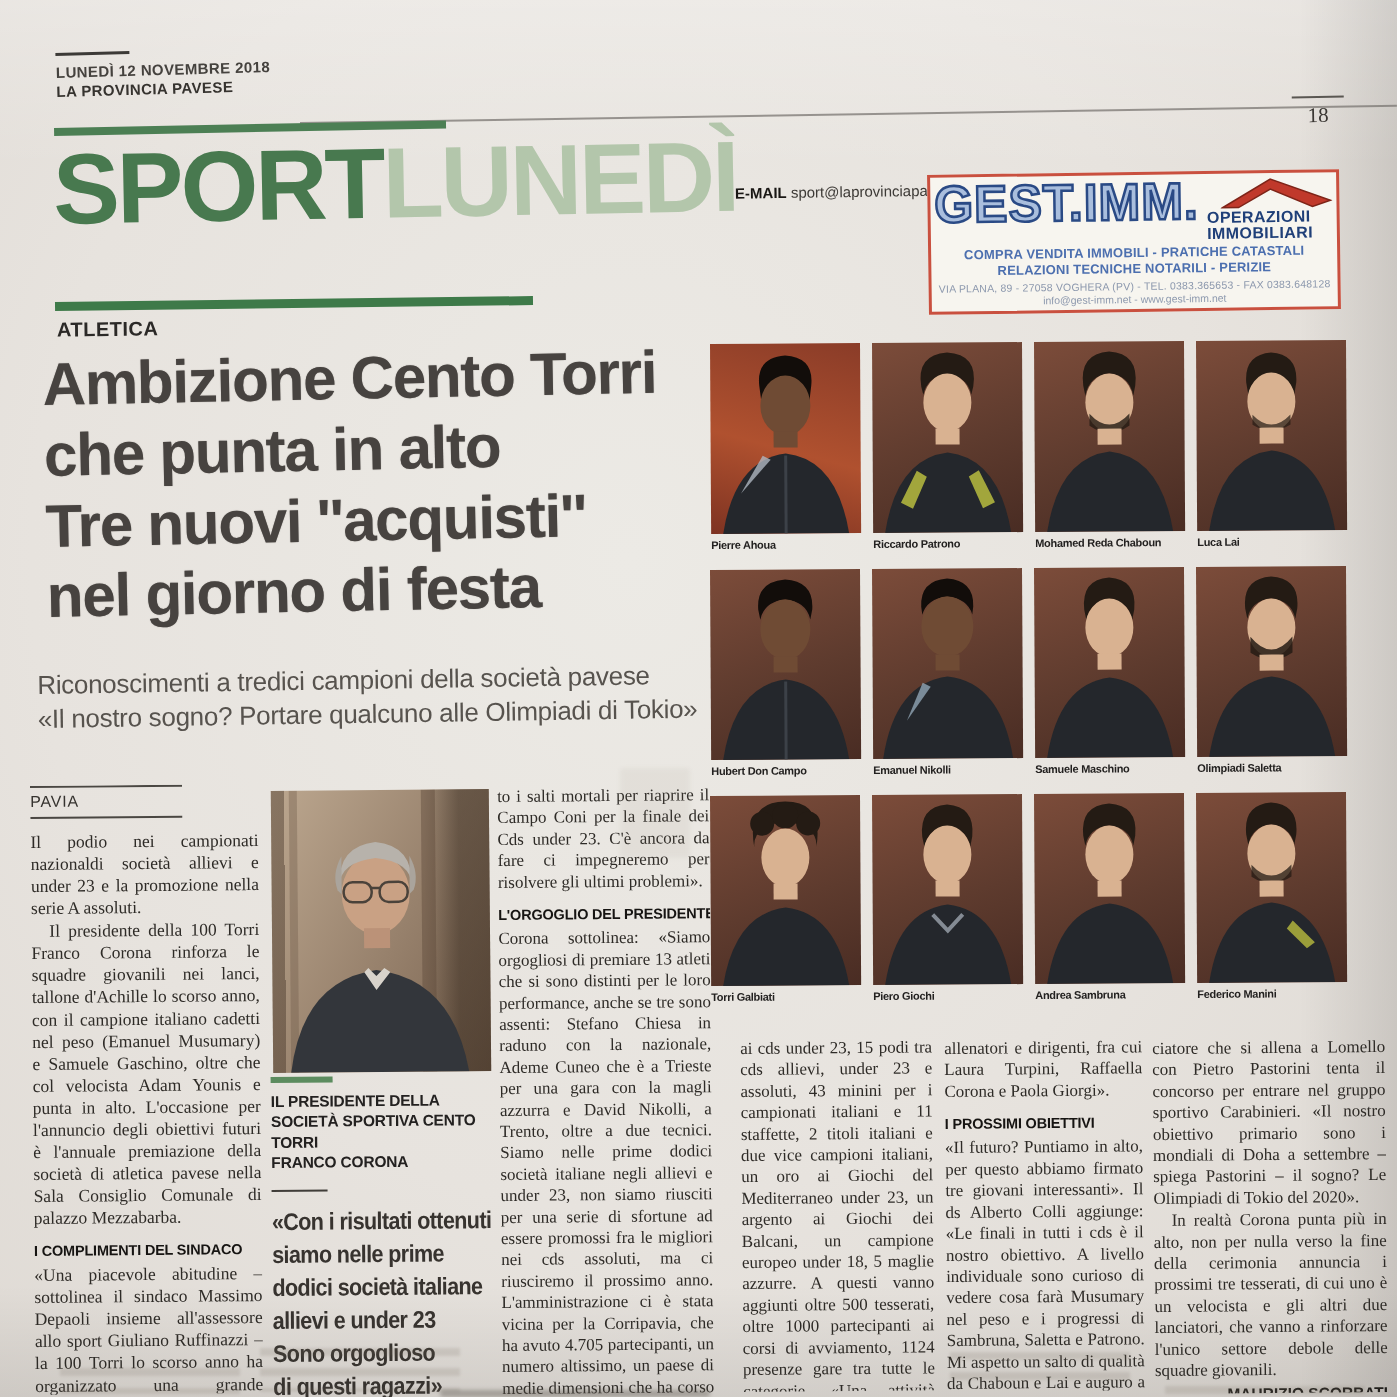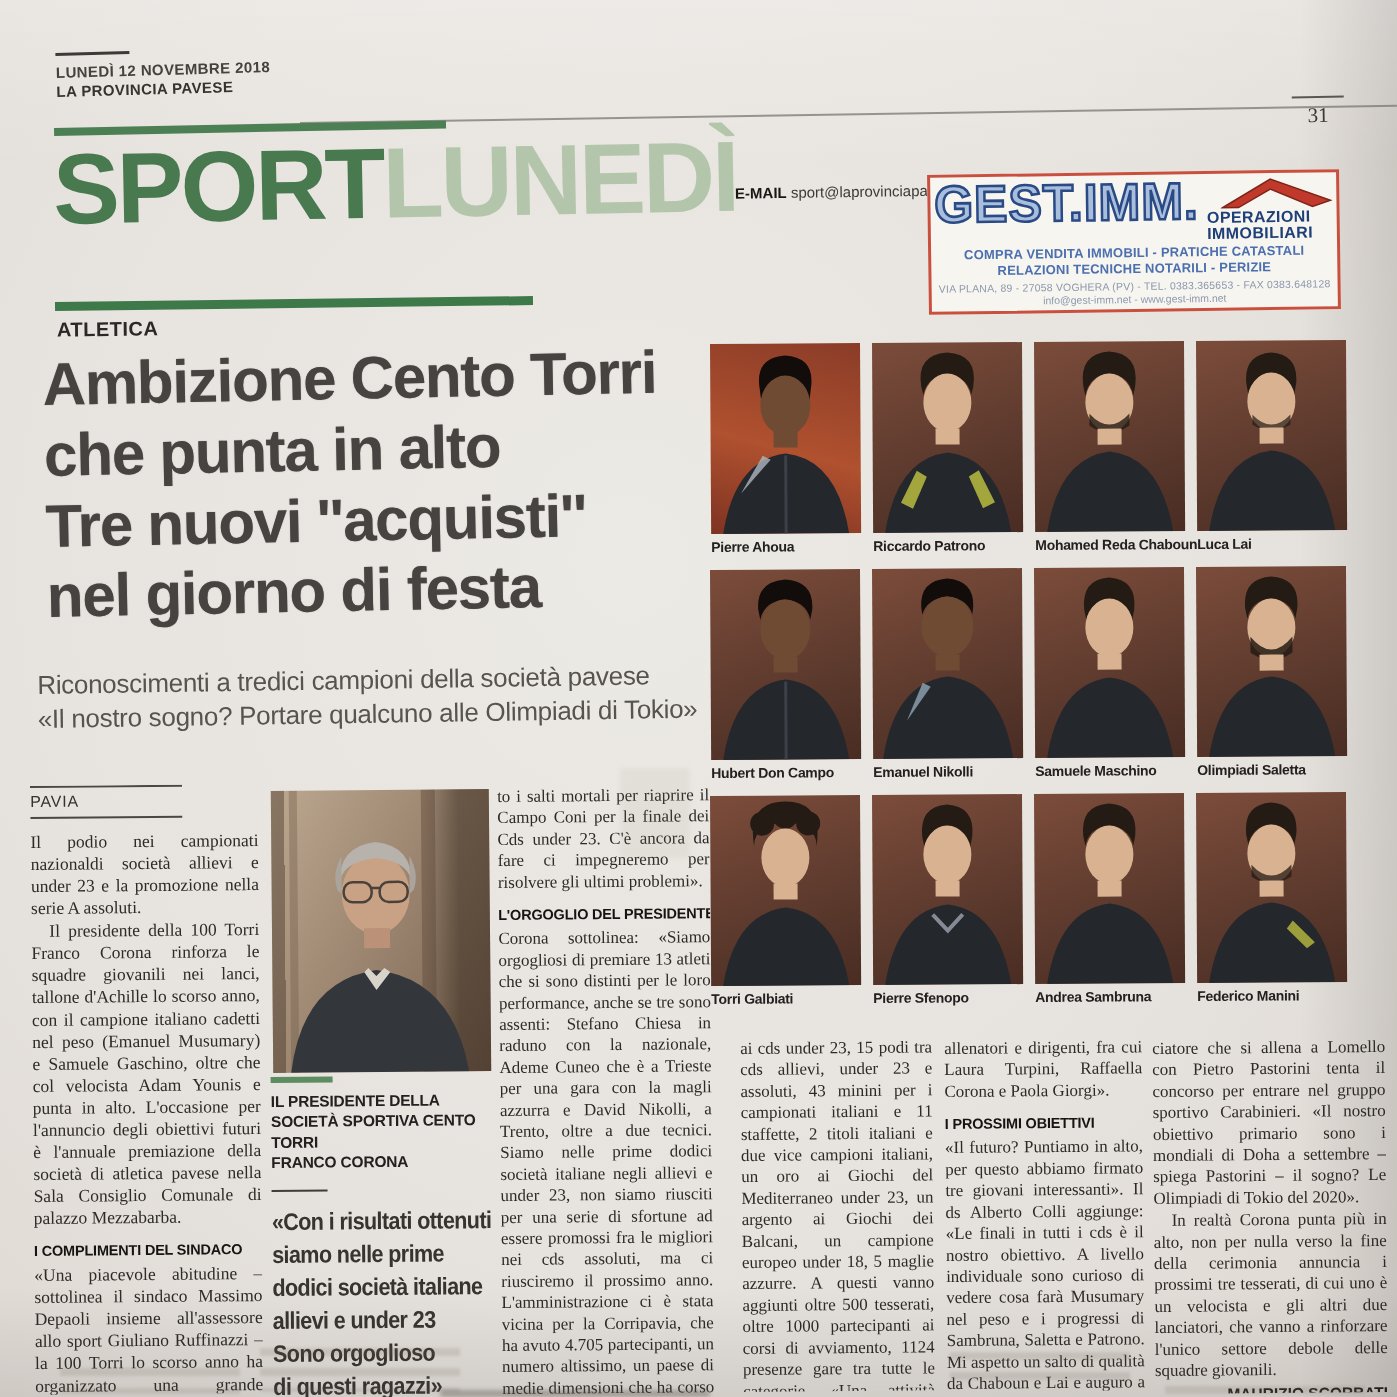--- a/index.html
+++ b/index.html
@@ -82,40 +82,40 @@
 
   
   .grid-row{position:absolute;left:710px;width:648px;transform:rotate(-0.35deg);transform-origin:left top;}
   .photos{display:grid;grid-template-columns:repeat(4,150px);column-gap:12px;}
   .photo{width:150px;height:190px;position:relative;overflow:hidden;
          background:linear-gradient(160deg,#7c4c3a,#5e3b2e 55%,#492c23);}
   .photo.curtain{background:linear-gradient(15deg,#7e3322,#b0512f 45%,#8a3c28);}
   .photo{--skin:#d9b291;--hair:#241b14;}
   .photo.dark{--skin:#6f4b34;--hair:#120d0a;}
   .captions{display:grid;grid-template-columns:repeat(4,150px);column-gap:12px;margin-top:5px;}
-  .pcap{font-size:14px;font-weight:800;color:#232120;letter-spacing:-.3px;white-space:nowrap;overflow:visible;}
+  .pcap{font-size:11px;font-weight:800;color:#232120;letter-spacing:-.3px;white-space:nowrap;overflow:visible;}
 
   
   .smudge{position:absolute;filter:blur(2px);opacity:.22;background:#8a7f70;border-radius:3px;}
   .bleed{position:absolute;filter:blur(1.5px);opacity:.16;background:repeating-linear-gradient(to bottom,#6f6557 0 8px,transparent 8px 20px);}
 </style>
 </head>
 <body>
 
 <div class="page">
 
   <div class="dateblock">
     <div class="rule"></div>
     <div class="dateline">LUNEDÌ 12 NOVEMBRE 2018</div>
     <div class="paperline">LA PROVINCIA PAVESE</div>
   </div>
 
   <div class="pagenoblock">
     <div class="rule"></div>
-    <div class="pageno">31</div>
+    <div class="pageno">18</div>
   </div>
 
   <div class="topline"></div>
 
   <div class="masthead">
     <div class="bar"></div>
     <div class="mastword"><span class="mast-sport">SPORT</span><span class="mast-lunedi">LUNEDÌ</span></div>
   </div>
 
   <div class="emailline">
@@ -330,21 +330,21 @@
           <ellipse cx="75" cy="61" rx="24" ry="29" style="fill:var(--skin)"></ellipse>
           <path d="M55,72 Q75,94 95,72 L95,84 Q75,97 55,84 Z" style="fill:var(--hair)" opacity=".75"></path>
           <rect x="63" y="88" width="24" height="16" style="fill:var(--skin)"></rect>
           <path d="M12,190 Q24,116 75,110 Q126,116 138,190 Z" fill="#24272c"></path>
           <path d="M96,128 L118,150 L110,156 L90,136 Z" fill="#b9bd3f" opacity=".8"></path>
         </svg>
       </div>
     </div>
     <div class="captions">
       <div class="pcap">Torri Galbiati</div>
-      <div class="pcap">Pierre Sfenopo</div>
+      <div class="pcap">Piero Giochi</div>
       <div class="pcap">Andrea Sambruna</div>
       <div class="pcap">Federico Manini</div>
     </div>
   </div>
 
   <div class="col serif" style="left:740px;top:1038px;width:192px;height:354px;font-size:17px;">
     <p class="noindent">ai cds under 23, 15 podi tra cds allievi, under 23 e assoluti, 43 minini per i campionati italiani e 11 staffette, 2 titoli italiani e due vice campioni italiani, un oro ai Giochi del Mediterraneo under 23, un argento ai Giochi dei Balcani, un campione europeo under 18, 5 maglie azzurre. A questi vanno aggiunti oltre 500 tesserati, oltre 1000 partecipanti ai corsi di avviamento, 1124 presenze gare tra tutte le categorie. «Una attività impressionante di cui sono fiero – chiude Corona – è stato possibile per l'impegno di atleti,</p>
   </div>
 
   <div class="col serif" style="left:944px;top:1038px;width:198px;height:354px;font-size:17px;">

